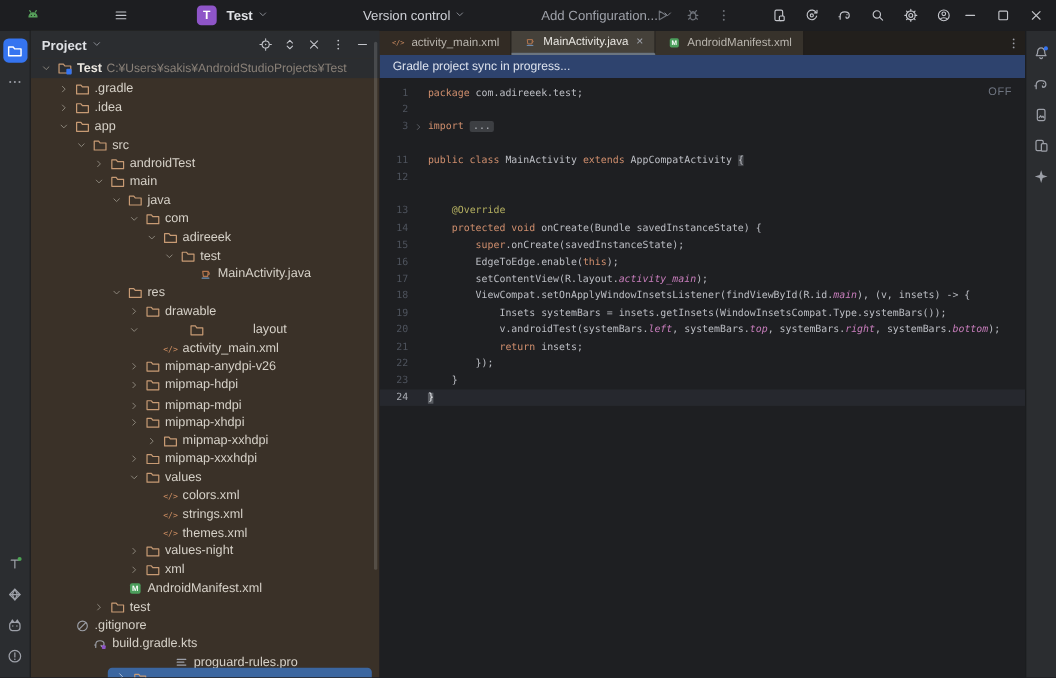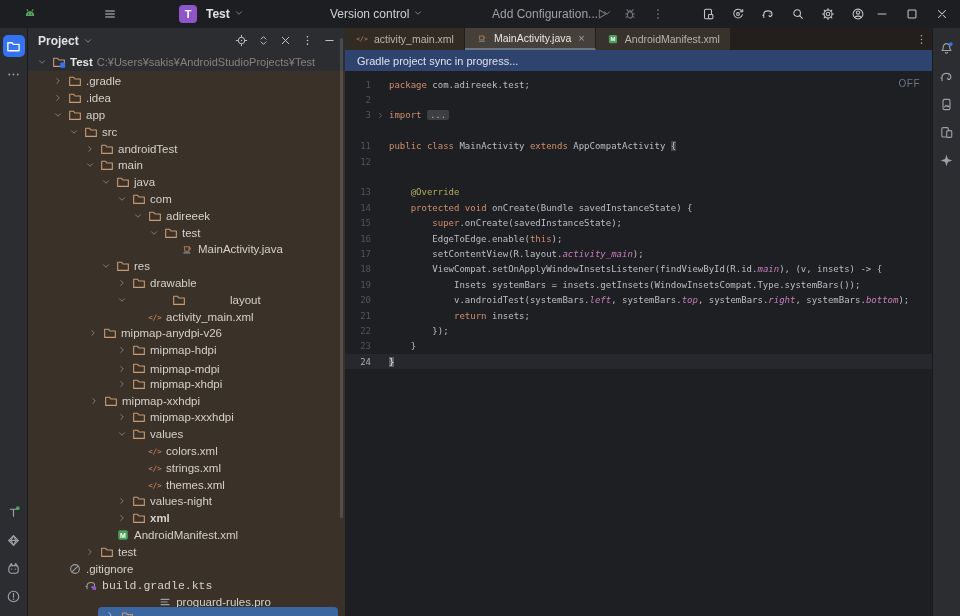--- a/index.html
+++ b/index.html
@@ -490,21 +490,21 @@
         </div>
         <div class="trow" style="padding-left: 104px;">
           <span class="tchev"></span>
           <span class="ticon gray-ic">
             <svg viewBox="0 0 16 16">
               <text x="8" y="11" font-size="8.5" fill="#CE8E62" text-anchor="middle" font-family="DejaVu Sans Mono, monospace">&lt;/&gt;</text>
             </svg>
           </span>
           <span>activity_main.xml</span>
         </div>
-        <div class="trow" style="padding-left: 59px; text-align: center;">
+        <div class="trow" style="padding-left: 88px; text-align: center;">
           <span class="tchev">
             <svg viewBox="0 0 16 16" fill="none" stroke="currentColor" stroke-width="1.2" stroke-linecap="round" stroke-linejoin="round">
               <path d="M6 4l4 4-4 4"></path>
             </svg>
           </span>
           <span class="ticon folder-c">
             <svg viewBox="0 0 16 16" fill="none" stroke="currentColor" stroke-width="1.2" stroke-linecap="round" stroke-linejoin="round">
               <path d="M1.9 13V3.8h4.5l1.5 1.9h6.2V13z" stroke-width="1.25"></path>
             </svg>
           </span>
@@ -542,21 +542,21 @@
               <path d="M6 4l4 4-4 4"></path>
             </svg>
           </span>
           <span class="ticon folder-c">
             <svg viewBox="0 0 16 16" fill="none" stroke="currentColor" stroke-width="1.2" stroke-linecap="round" stroke-linejoin="round">
               <path d="M1.9 13V3.8h4.5l1.5 1.9h6.2V13z" stroke-width="1.25"></path>
             </svg>
           </span>
           <span>mipmap-xhdpi</span>
         </div>
-        <div class="trow" style="padding-left: 60px;">
+        <div class="trow" style="padding-left: 104px;">
           <span class="tchev">
             <svg viewBox="0 0 16 16" fill="none" stroke="currentColor" stroke-width="1.2" stroke-linecap="round" stroke-linejoin="round">
               <path d="M6 4l4 4-4 4"></path>
             </svg>
           </span>
           <span class="ticon folder-c">
             <svg viewBox="0 0 16 16" fill="none" stroke="currentColor" stroke-width="1.2" stroke-linecap="round" stroke-linejoin="round">
               <path d="M1.9 13V3.8h4.5l1.5 1.9h6.2V13z" stroke-width="1.25"></path>
             </svg>
           </span>
@@ -621,21 +621,21 @@
               <path d="M6 4l4 4-4 4"></path>
             </svg>
           </span>
           <span class="ticon folder-c">
             <svg viewBox="0 0 16 16" fill="none" stroke="currentColor" stroke-width="1.2" stroke-linecap="round" stroke-linejoin="round">
               <path d="M1.9 13V3.8h4.5l1.5 1.9h6.2V13z" stroke-width="1.25"></path>
             </svg>
           </span>
           <span>values-night</span>
         </div>
-        <div class="trow" style="padding-left: 88px; font-weight: bold;">
+        <div class="trow" style="padding-left: 88px;">
           <span class="tchev">
             <svg viewBox="0 0 16 16" fill="none" stroke="currentColor" stroke-width="1.2" stroke-linecap="round" stroke-linejoin="round">
               <path d="M6 4l4 4-4 4"></path>
             </svg>
           </span>
           <span class="ticon folder-c">
             <svg viewBox="0 0 16 16" fill="none" stroke="currentColor" stroke-width="1.2" stroke-linecap="round" stroke-linejoin="round">
               <path d="M1.9 13V3.8h4.5l1.5 1.9h6.2V13z" stroke-width="1.25"></path>
             </svg>
           </span>
@@ -667,21 +667,21 @@
         <div class="trow" style="padding-left: 24px;">
           <span class="tchev"></span>
           <span class="ticon gray-ic">
             <svg viewBox="0 0 16 16" fill="none" stroke="currentColor" stroke-width="1.2" stroke-linecap="round" stroke-linejoin="round">
               <circle cx="8" cy="8" r="5"></circle>
               <path d="M4.6 11.4 11.4 4.6"></path>
             </svg>
           </span>
           <span>.gitignore</span>
         </div>
-        <div class="trow" style="padding-left: 40px; font-family: Liberation Mono, monospace;">
+        <div class="trow" style="padding-left: 40px;">
           <span class="tchev"></span>
           <span class="ticon gray-ic">
             <svg viewBox="0 0 16 16" fill="none" stroke="currentColor" stroke-width="1.2" stroke-linecap="round" stroke-linejoin="round">
               <path d="M3.5 12.2V9c0-2.4 1.9-3.9 4.4-3.9 2.2 0 4.2 1.2 4.2 3.3 0 1.6-1.2 2.7-2.6 2.7l-.5-1.2M3.5 9.6H2.3"></path>
               <rect x="9.8" y="9.8" width="4" height="4" rx="1" fill="#8E55C8" stroke="none"></rect>
             </svg>
           </span>
           <span>build.gradle.kts</span>
         </div>
         <div class="trow" style="padding-left: 40px; justify-content: center;">

